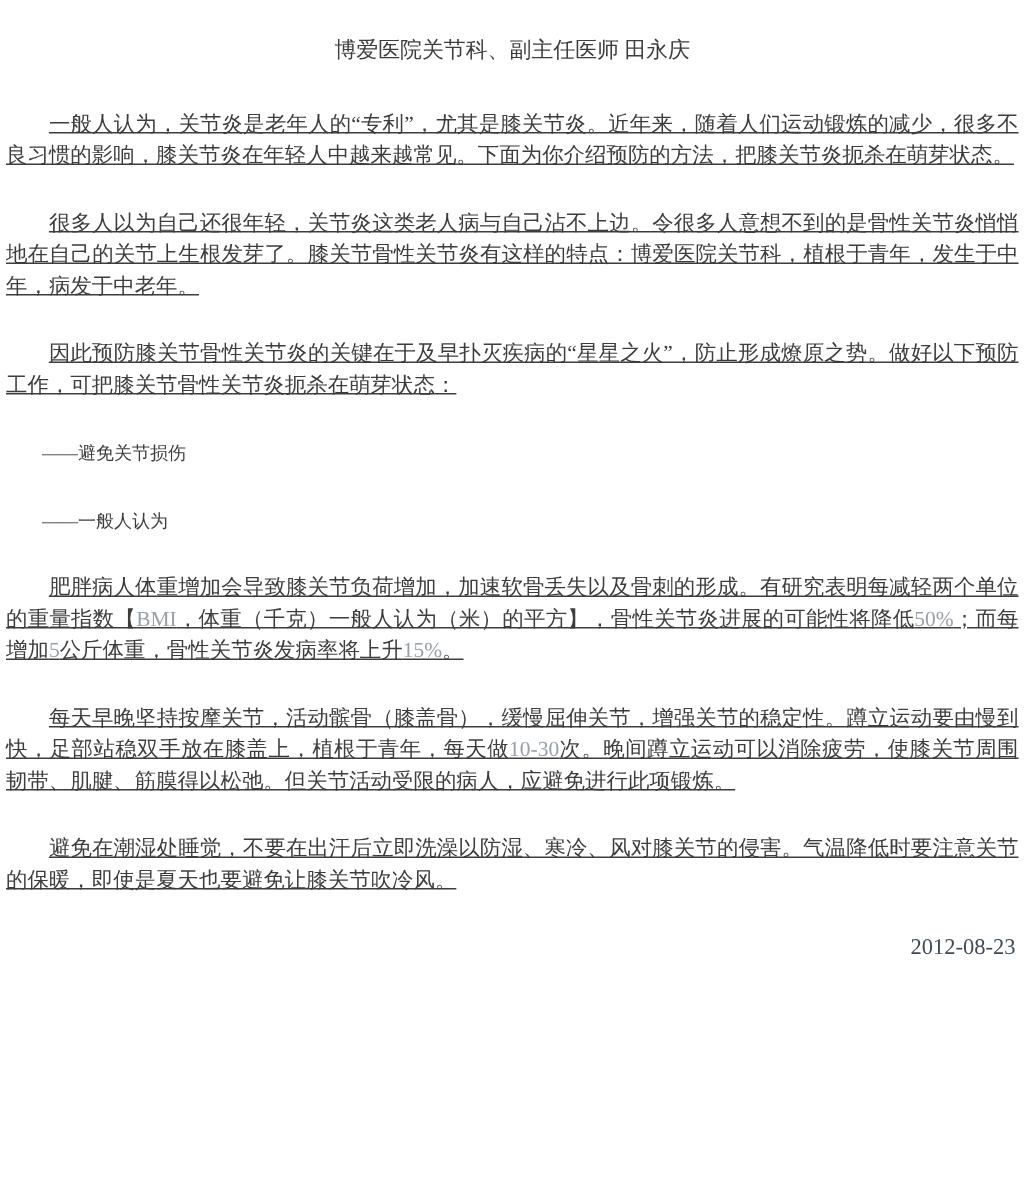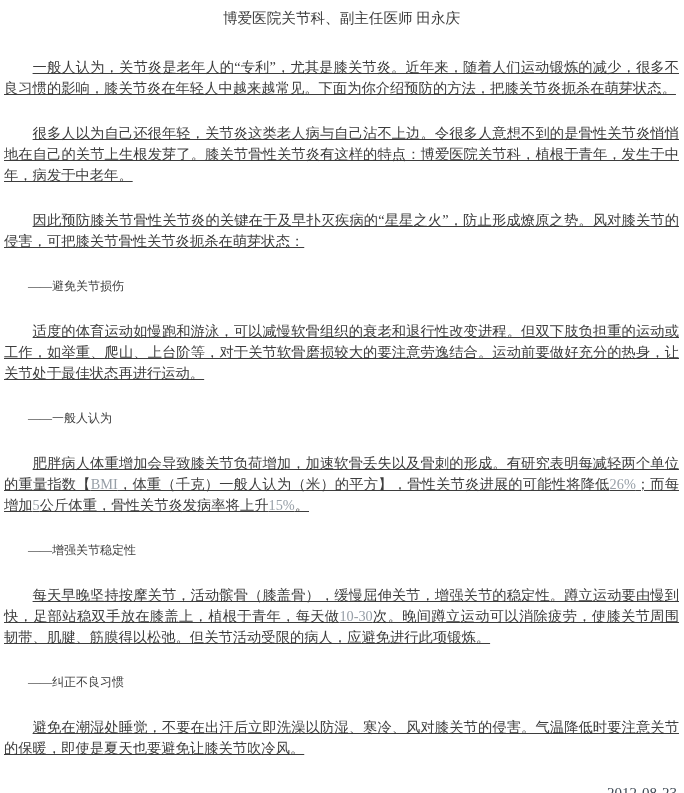--- a/index.html
+++ b/index.html
@@ -7,21 +7,21 @@
     width: 684px;
     height: 793px;
     background: #ffffff;
     overflow: hidden;
     font-family: "Liberation Serif", "DejaVu Serif", serif;
   }
   .page {
     box-sizing: border-box;
     width: 684px;
     height: 793px;
-    padding: 8px 5px 0 4px;
+    padding: 24px 5px 0 4px;
     color: var(--text-color, #3d3d3d);
   }
   .doc-title {
     text-align: center;
     font-size: 14.6px;
     line-height: 21px;
     margin: 0 0 28px 0;
     color: var(--text-color, #3d3d3d);
   }
   .para {
@@ -57,33 +57,30 @@
 <body>
 
 <div class="page">
 
   <div class="doc-title">博爱医院关节科、副主任医师 田永庆</div>
 
   <p class="para">一般人认为，关节炎是老年人的“专利”，尤其是膝关节炎。近年来，随着人们运动锻炼的减少，很多不良习惯的影响，膝关节炎在年轻人中越来越常见。下面为你介绍预防的方法，把膝关节炎扼杀在萌芽状态。</p>
 
   <p class="para">很多人以为自己还很年轻，关节炎这类老人病与自己沾不上边。令很多人意想不到的是骨性关节炎悄悄地在自己的关节上生根发芽了。膝关节骨性关节炎有这样的特点：博爱医院关节科，植根于青年，发生于中年，病发于中老年。</p>
 
-  <p class="para">因此预防膝关节骨性关节炎的关键在于及早扑灭疾病的“星星之火”，防止形成燎原之势。风对膝关节的侵害，可把膝关节骨性关节炎扼杀在萌芽状态：</p>
+  <p class="para">因此预防膝关节骨性关节炎的关键在于及早扑灭疾病的“星星之火”，防止形成燎原之势。做好以下预防工作，可把膝关节骨性关节炎扼杀在萌芽状态：</p>
 
   <p class="heading">——避免关节损伤</p>
 
-  <p class="para">适度的体育运动如慢跑和游泳，可以减慢软骨组织的衰老和退行性改变进程。但双下肢负担重的运动或工作，如举重、爬山、上台阶等，对于关节软骨磨损较大的要注意劳逸结合。运动前要做好充分的热身，让关节处于最佳状态再进行运动。</p>
 
   <p class="heading">——一般人认为</p>
 
-  <p class="para"><span>肥胖病人体重增加会导致膝关节负荷增加，加速软骨丢失以及骨刺的形成。有研究表明每减轻两个单位的重量指数【</span><span class="muted">BMI</span><span>，体重（千克）一般人认为（米）的平方】，骨性关节炎进展的可能性将降低</span><span class="muted">26%</span><span>；而每增加</span><span class="muted">5</span><span>公斤体重，骨性关节炎发病率将上升</span><span class="muted">15%</span><span>。</span></p>
+  <p class="para"><span>肥胖病人体重增加会导致膝关节负荷增加，加速软骨丢失以及骨刺的形成。有研究表明每减轻两个单位的重量指数【</span><span class="muted">BMI</span><span>，体重（千克）一般人认为（米）的平方】，骨性关节炎进展的可能性将降低</span><span class="muted">50%</span><span>；而每增加</span><span class="muted">5</span><span>公斤体重，骨性关节炎发病率将上升</span><span class="muted">15%</span><span>。</span></p>
 
-  <p class="heading">——增强关节稳定性</p>
 
   <p class="para"><span>每天早晚坚持按摩关节，活动髌骨（膝盖骨），缓慢屈伸关节，增强关节的稳定性。蹲立运动要由慢到快，足部站稳双手放在膝盖上，植根于青年，每天做</span><span class="muted">10-30</span><span>次。晚间蹲立运动可以消除疲劳，使膝关节周围韧带、肌腱、筋膜得以松弛。但关节活动受限的病人，应避免进行此项锻炼。</span></p>
 
-  <p class="heading">——纠正不良习惯</p>
 
   <p class="para">避免在潮湿处睡觉，不要在出汗后立即洗澡以防湿、寒冷、风对膝关节的侵害。气温降低时要注意关节的保暖，即使是夏天也要避免让膝关节吹冷风。</p>
 
   <div class="date-line">2012-08-23</div>
 
 </div>
 
 </body></html>

